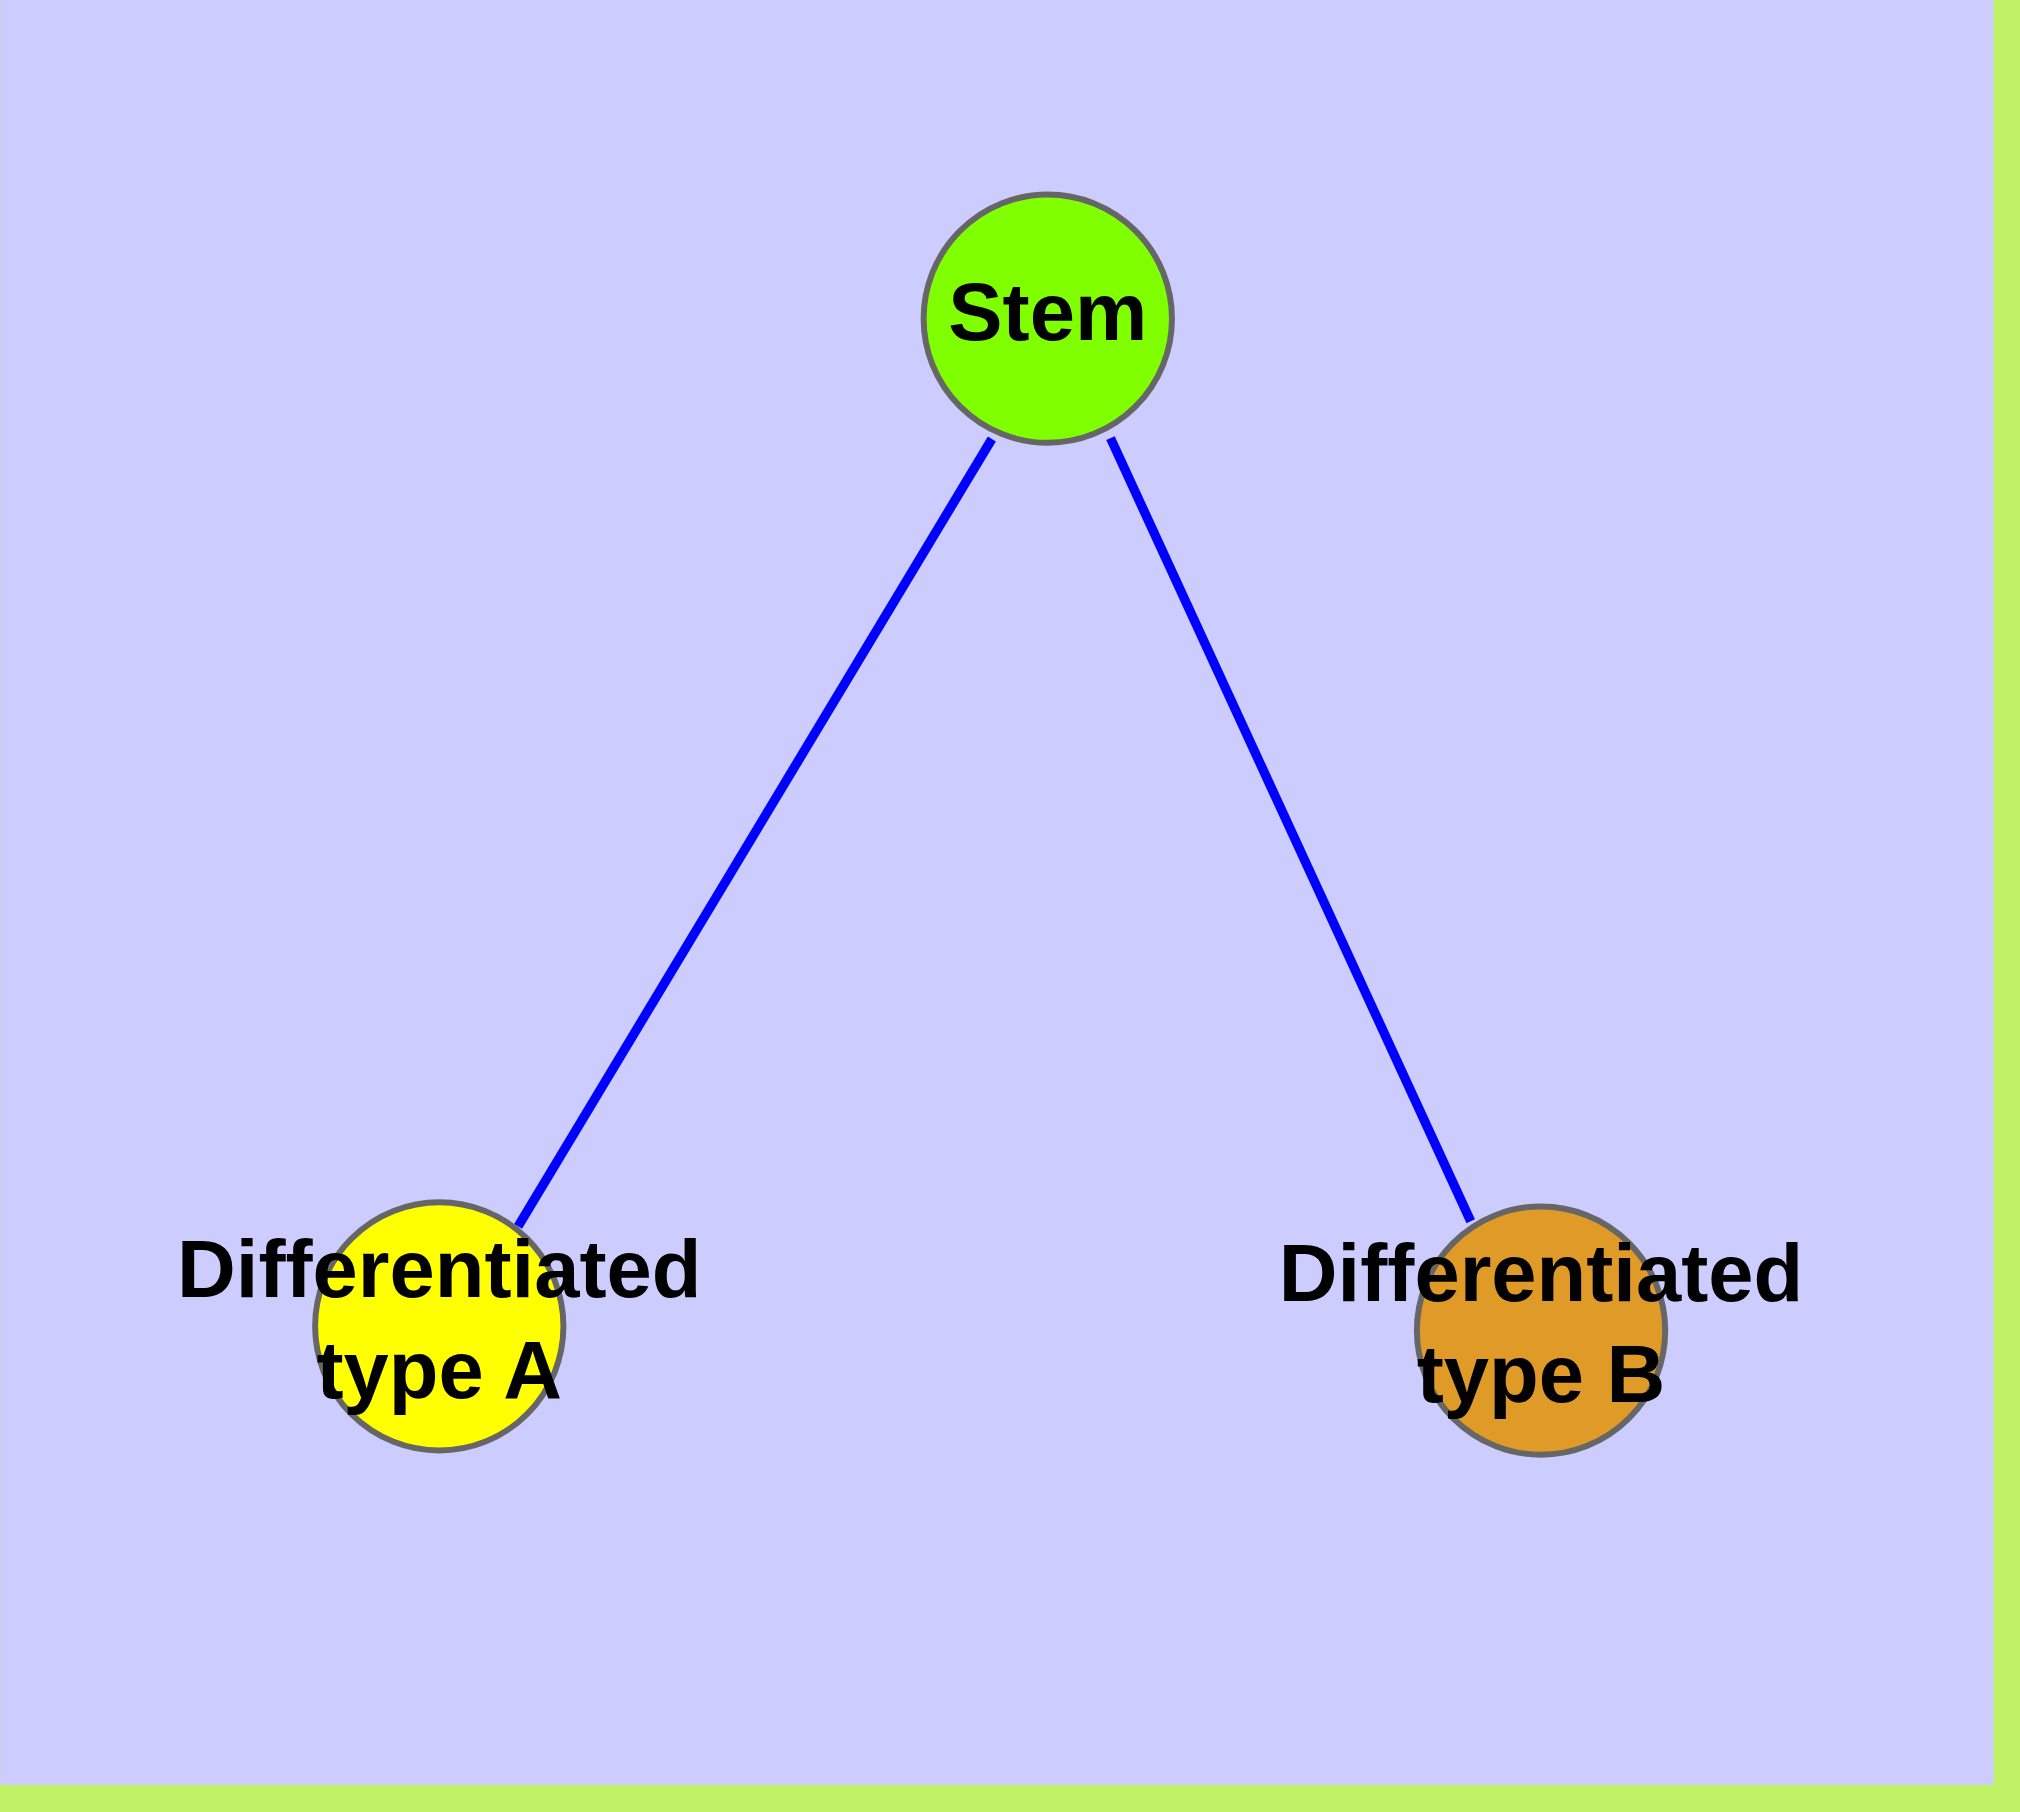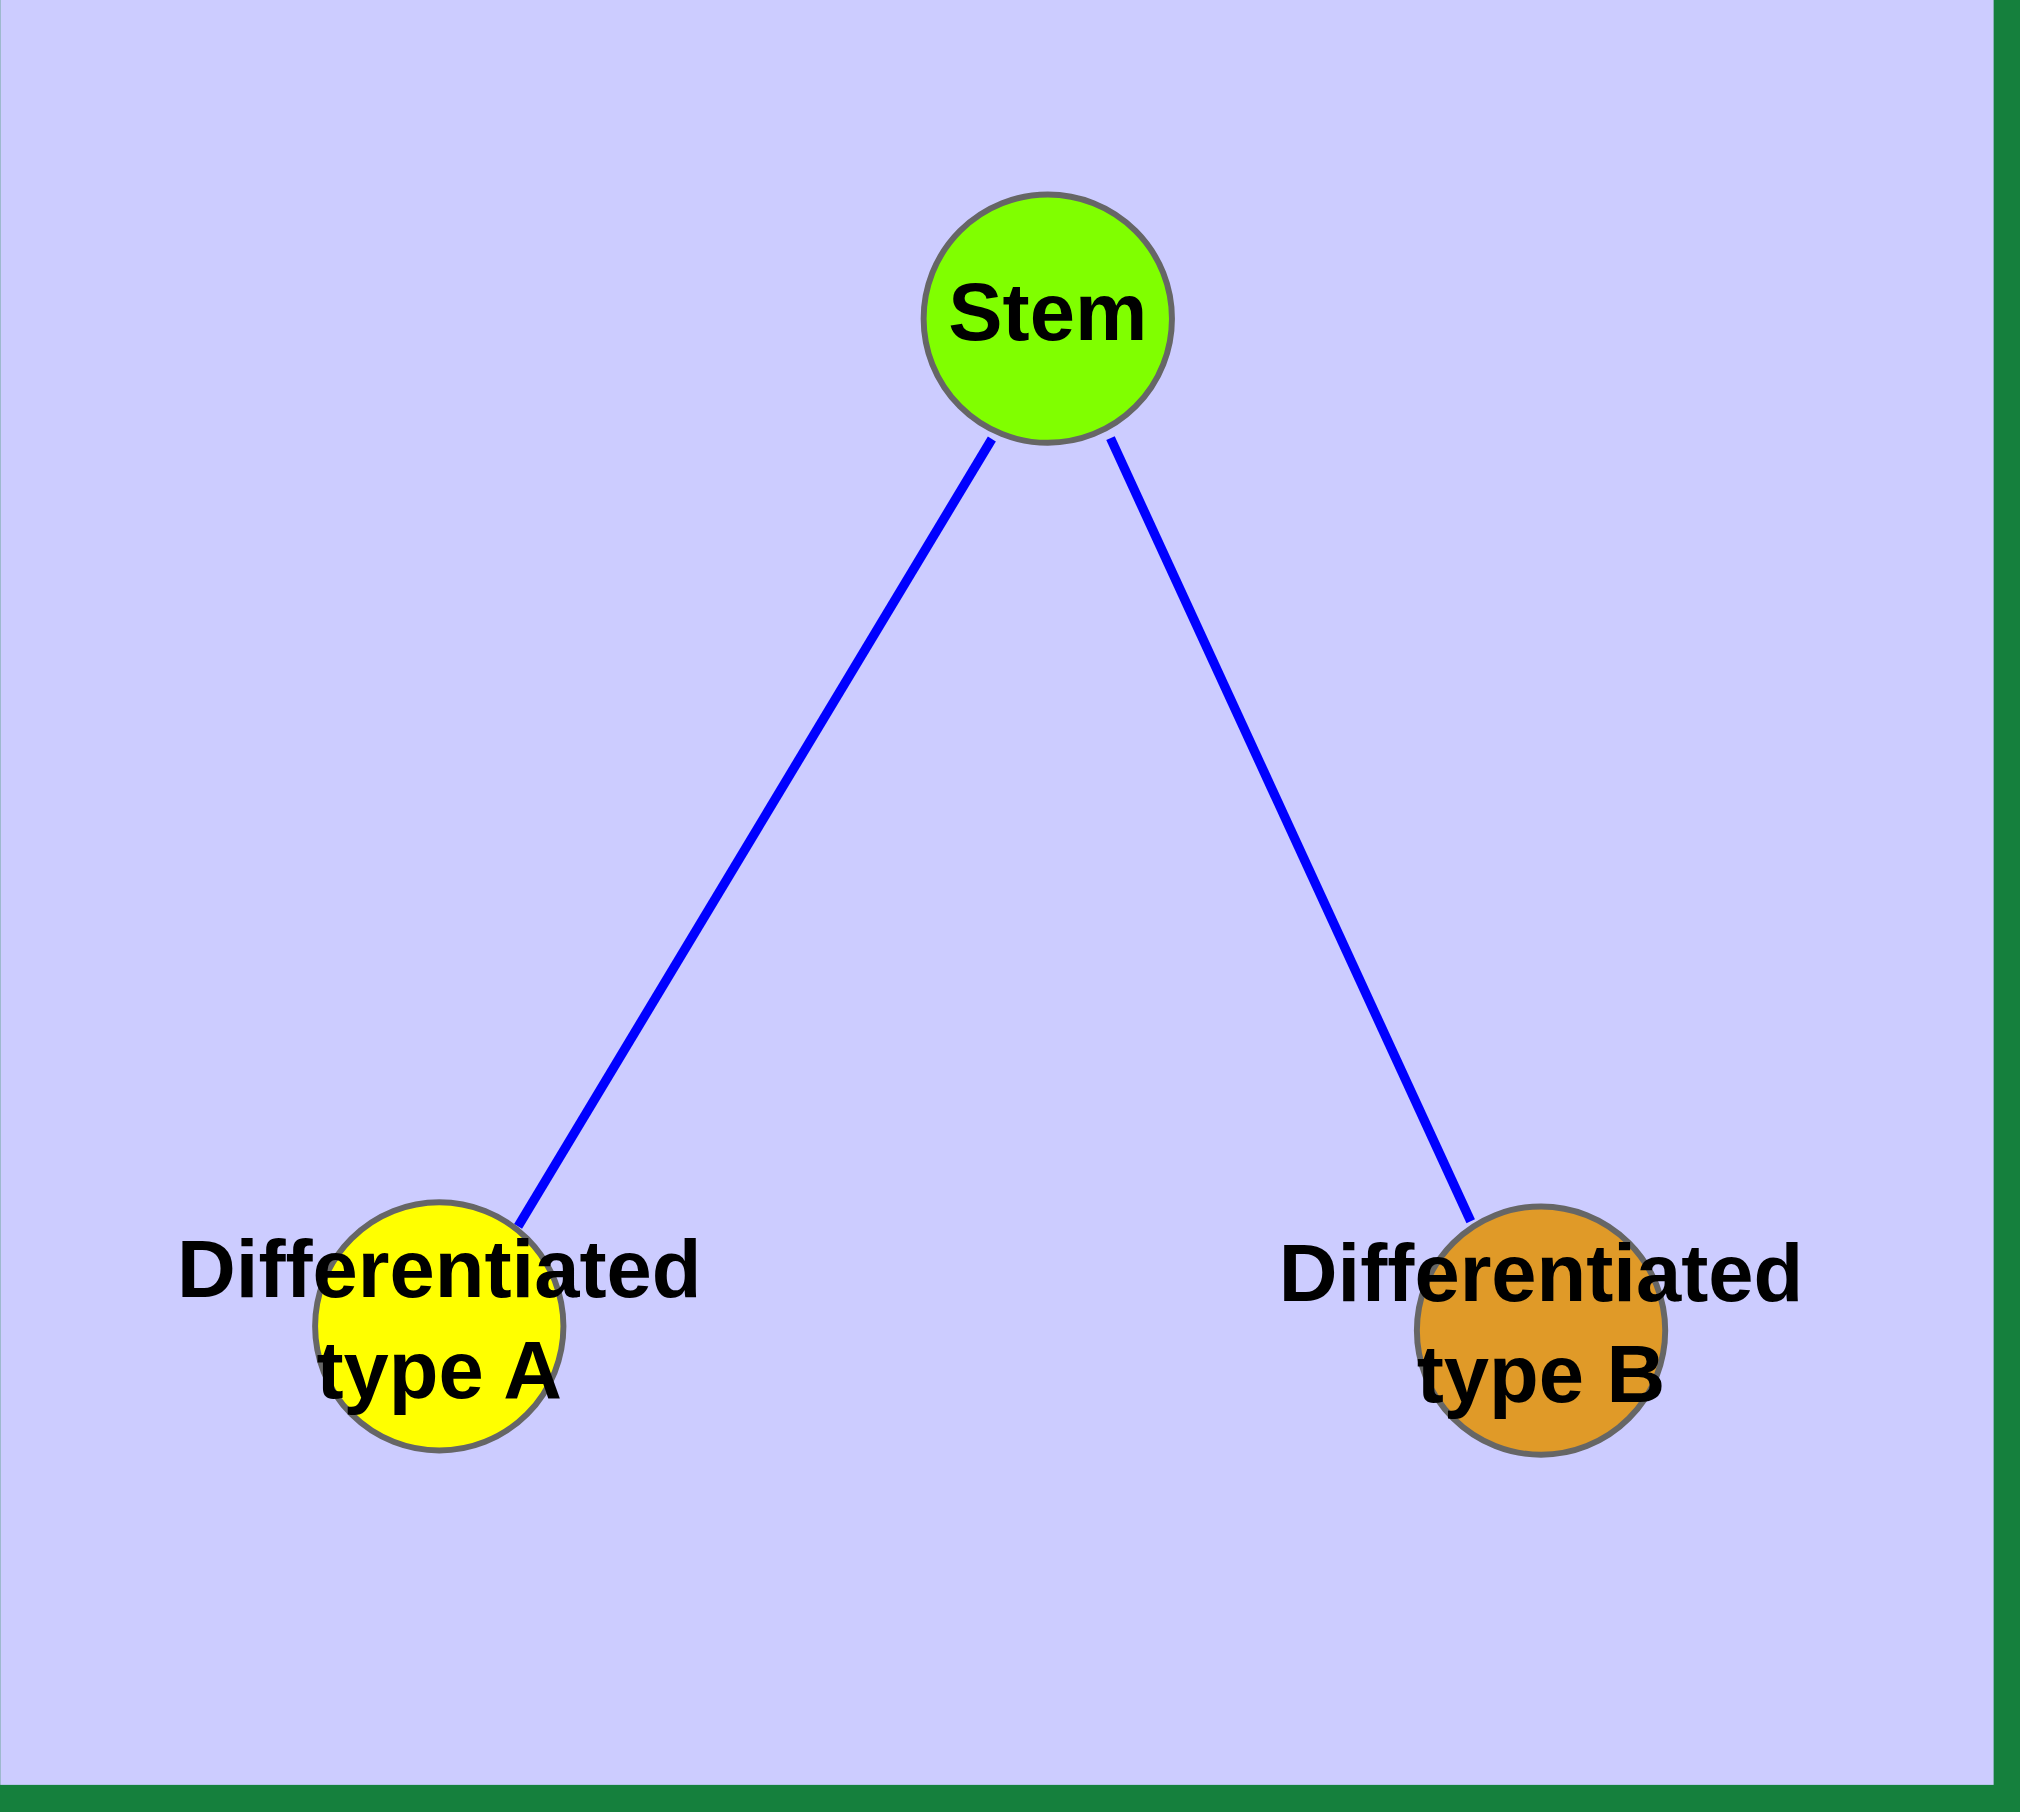--- a/index.html
+++ b/index.html
@@ -31,21 +31,21 @@
     font-weight: bold;
     fill: #000000;
     dominant-baseline: middle;
     text-anchor: middle;
     white-space: pre;
   }
 </style>
 </head>
 <body>
 
-<div id="canvas" style="width: 2021px; height: 1812px; background: #15803d;">
+<div id="canvas" style="width: 2021px; height: 1812px; background: #bef264;">
   <svg id="graph-svg" viewBox="0 0 2384 2138" xmlns="http://www.w3.org/2000/svg" style="width: 2021px; height: 1812px;">
 
     <rect id="bg-rect" x="0" y="0" width="2352" height="2106" fill="#ccccff"></rect>
 
     <g id="edges-group">
         <line x1="1170" y1="518" x2="611" y2="1447" stroke="#0000ff" stroke-width="11" stroke-linecap="butt"></line>
         <line x1="1310" y1="517" x2="1735" y2="1441" stroke="#0000ff" stroke-width="11" stroke-linecap="butt"></line>
       </g>
 
     <g id="nodes-group">

